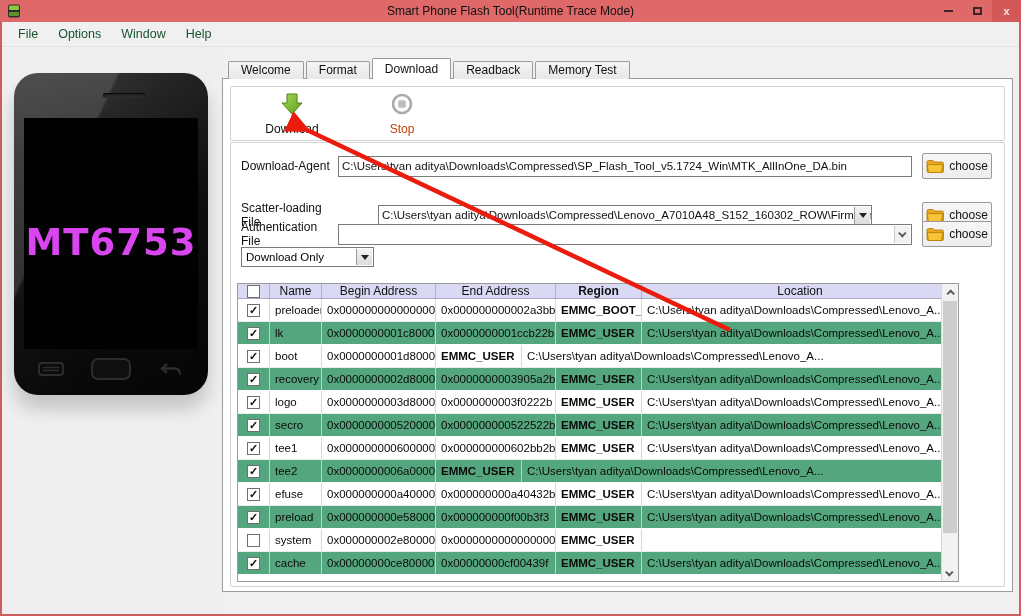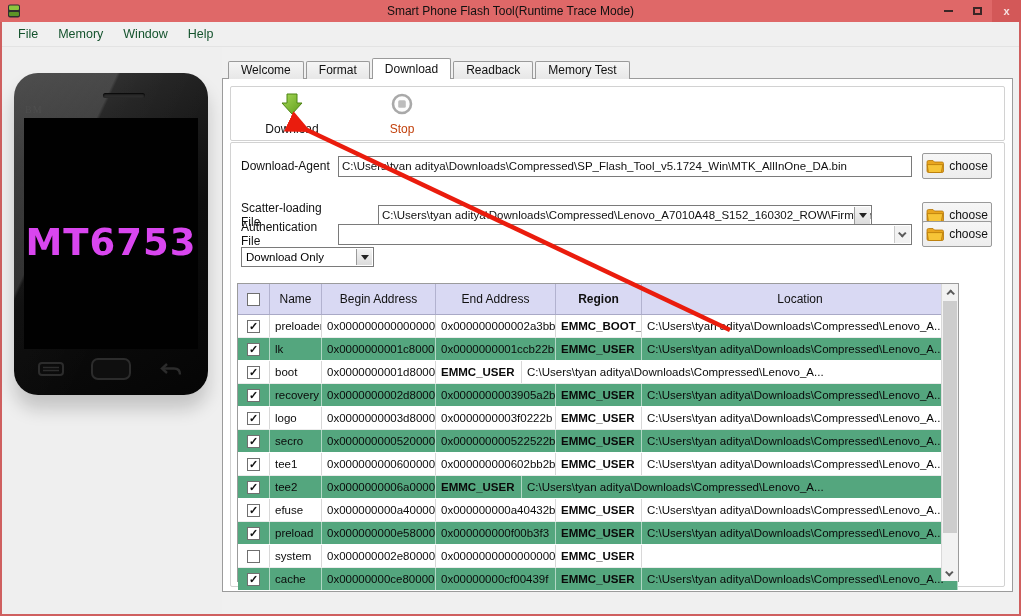--- a/index.html
+++ b/index.html
@@ -68,21 +68,21 @@
   .tri-down{width:0;height:0;border-left:4px solid transparent;border-right:4px solid transparent;border-top:5px solid #222;}
   .chev{width:6px;height:6px;border-left:2px solid #5a5a5a;border-bottom:2px solid #5a5a5a;}
   .chev.down{transform:rotate(-45deg) translateY(-1px);}
   .chev.up{transform:rotate(135deg) translateY(-1px);}
   .combo-arrow.flat{background:#f2f2f2;border-left:1px solid #c9c9c9;}
   .choose-btn{margin-left:10px;width:70px;height:26px;flex:0 0 auto;border:1px solid #9a9a9a;border-radius:2px;background:linear-gradient(#f6f6f6,#ededed);display:flex;align-items:center;justify-content:center;gap:5px;font-size:12px;color:#111;}
   .mode-combo{position:absolute;left:10px;top:104px;width:133px;height:20px;border:1px solid #7a7a7a;background:#fff;font-size:11.5px;line-height:18px;padding:0 20px 0 4px;}
 
   
   .ptable{position:absolute;left:6px;top:140px;width:722px;height:299px;border:1px solid var(--dark-border);background:#fff;}
-  .thead{display:flex;height:31px;background:var(--hdr-lav);border-bottom:1px solid #a9a9c6;}
+  .thead{display:flex;height:15px;background:var(--hdr-lav);border-bottom:1px solid #a9a9c6;}
   .th{font-size:12px;color:#111;display:flex;align-items:center;justify-content:center;border-right:1px solid #b2b2cf;}
   .trow{display:flex;height:23px;background:#fff;border-bottom:1px solid #ececec;}
   .trow.green{background:var(--row-green);border-bottom:1px solid #fff;}
   .td{font-size:11.5px;color:#0a0a0a;display:flex;align-items:center;padding:0 5px;border-right:1px solid #d8d8d8;white-space:nowrap;overflow:hidden;}
   .trow.green .td{border-right:1px solid rgba(255,255,255,0.55);}
   .col-cb{width:32px;justify-content:center;padding:0;flex:0 0 auto;}
   .col-name{width:52px;flex:0 0 auto;}
   .col-begin{width:114px;flex:0 0 auto;}
   .col-end{width:120px;flex:0 0 auto;}
   .col-region{width:86px;flex:0 0 auto;font-weight:bold;}
@@ -118,21 +118,21 @@
           <div class="glyph-max"></div>
         </div>
       <div class="win-btn close">
           <span>x</span>
         </div>
     </div>
   </div>
 
   <div class="menubar">
     <span class="menu-item">File</span>
-    <span class="menu-item">Memory</span>
+    <span class="menu-item">Options</span>
     <span class="menu-item">Window</span>
     <span class="menu-item">Help</span>
   </div>
 
   <div class="content">
 
     <div class="left-panel">
       <div class="phone">
         <div class="speaker"></div>
         <div class="brand">BM</div>

